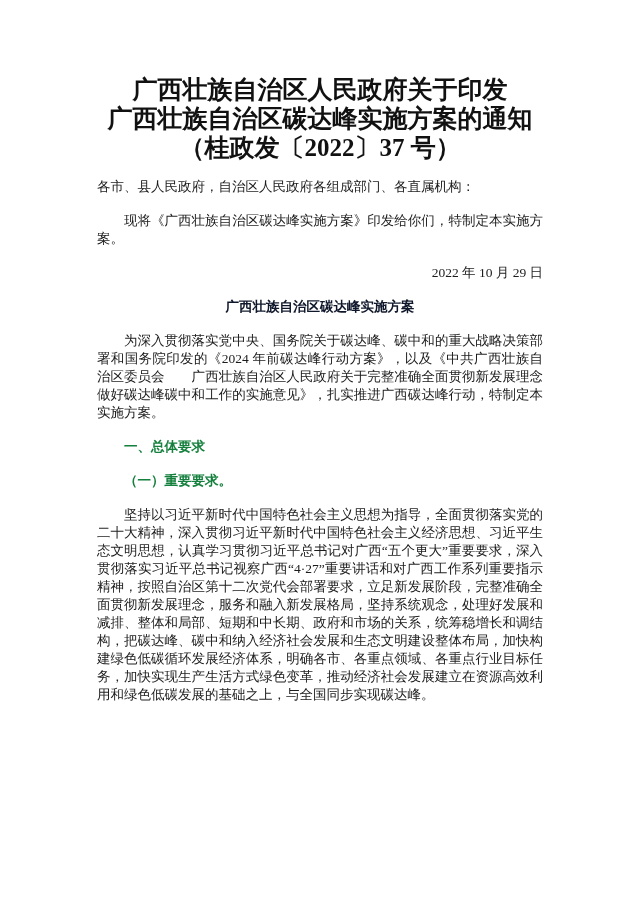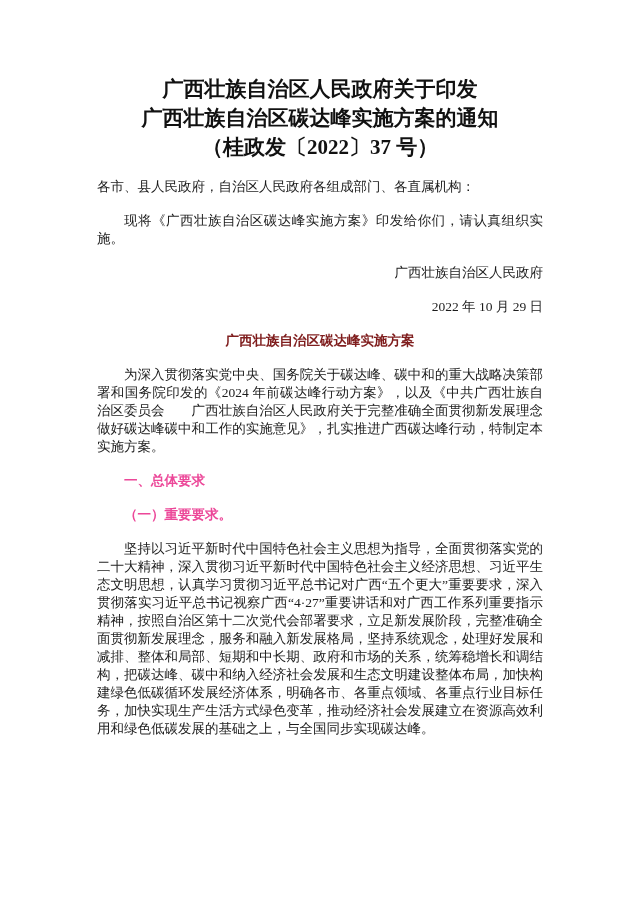--- a/index.html
+++ b/index.html
@@ -10,65 +10,64 @@
     margin: 0 auto;
     background: #ffffff;
     box-sizing: border-box;
     padding: 75px 97px 0 97px;
     font-family: "Liberation Serif", serif;
     color: #1c1c1c;
     overflow: hidden;
   }
   .doc-title {
     font-weight: bold;
-    font-size: 21px;
+    font-size: 25px;
     line-height: 29px;
     text-align: center;
     margin: 0 0 16px 0;
     color: #111111;
   }
   .doc-title div { margin: 0; }
   p {
     font-size: 13.5px;
     line-height: 18px;
     margin: 16px 0 13px 0;
     text-align: justify;
     text-justify: inter-ideograph;
   }
   .indent { text-indent: 2em; }
   .align-right { text-align: right; }
   .heading {
     font-family: Liberation Sans, sans-serif;
     font-weight: bold;
-    color: #ec4899;
+    color: #15803d;
   }
   .plan-title {
     text-align: center;
     text-indent: 0;
     font-family: Liberation Serif, serif;
     font-weight: bold;
-    color: #7f1d1d;
+    color: #0f172a;
   }
 </style>
 </head>
 <body>
 
 <div class="page">
 
   <div class="doc-title">
     <div>广西壮族自治区人民政府关于印发</div>
     <div>广西壮族自治区碳达峰实施方案的通知</div>
     <div>（桂政发〔2022〕37 号）</div>
   </div>
 
   <p>各市、县人民政府，自治区人民政府各组成部门、各直属机构：</p>
 
-  <p class="indent">现将《广西壮族自治区碳达峰实施方案》印发给你们，请认真组织实施。</p>
+  <p class="indent">现将《广西壮族自治区碳达峰实施方案》印发给你们，特制定本实施方案。</p>
 
-  <p class="align-right">广西壮族自治区人民政府</p>
 
   <p class="align-right">2022 年 10 月 29 日</p>
 
 
   <p class="plan-title">广西壮族自治区碳达峰实施方案</p>
 
   <p class="indent">为深入贯彻落实党中央、国务院关于碳达峰、碳中和的重大战略决策部署和国务院印发的《2024 年前碳达峰行动方案》，以及《中共广西壮族自治区委员会　　广西壮族自治区人民政府关于完整准确全面贯彻新发展理念做好碳达峰碳中和工作的实施意见》，扎实推进广西碳达峰行动，特制定本实施方案。</p>
 
   <p class="indent heading">一、总体要求</p>
 

